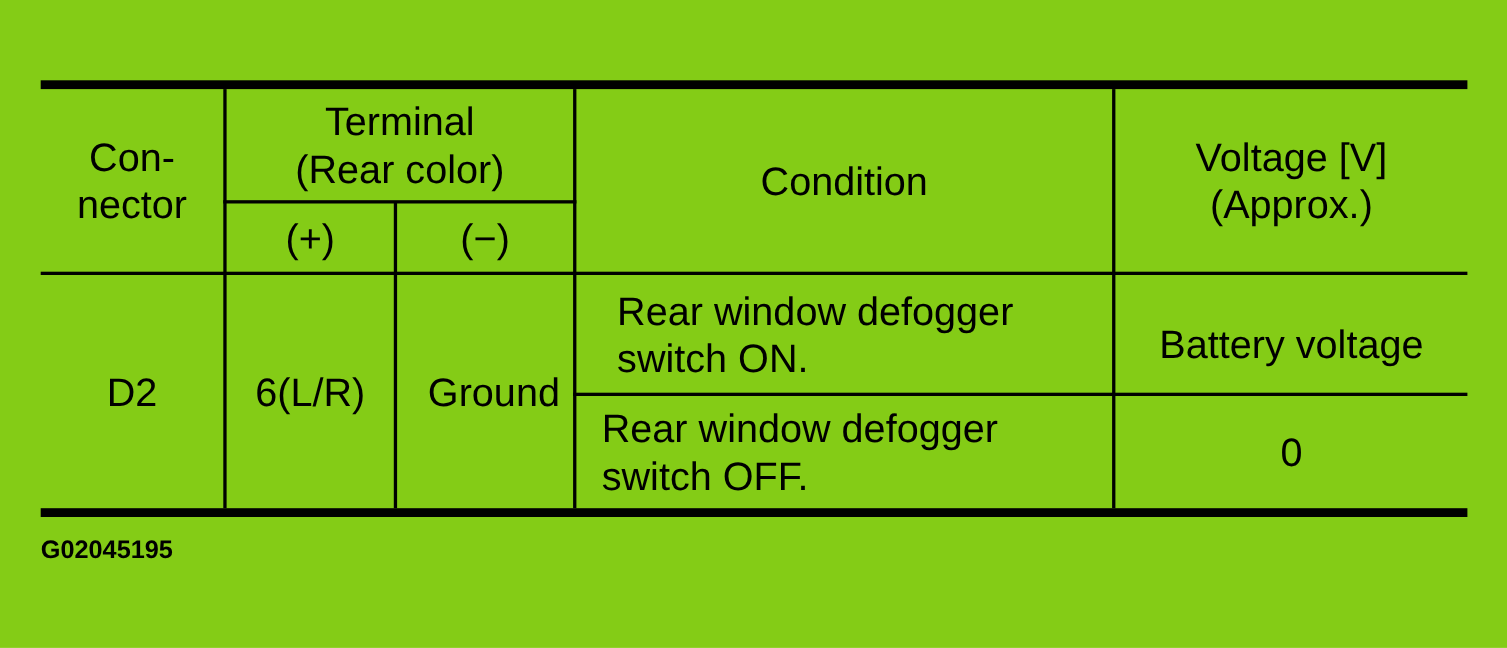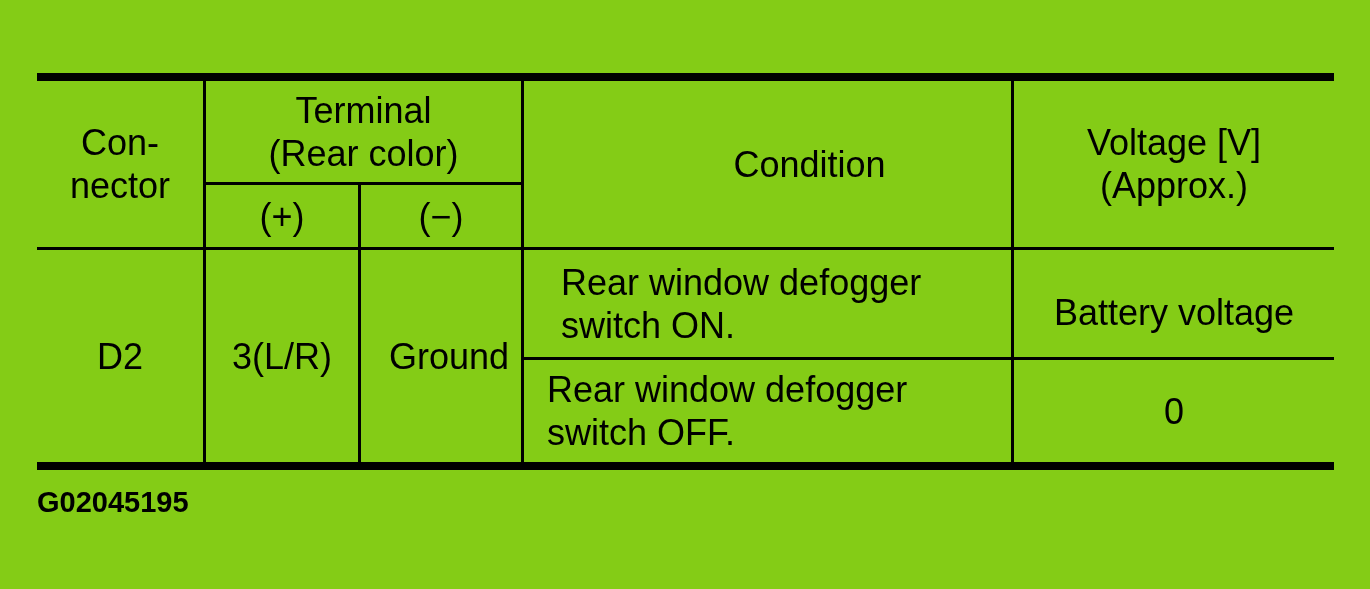--- a/index.html
+++ b/index.html
@@ -45,21 +45,21 @@
     text-align: left;
   }
   .cond-text {
     padding-left: 37px;
     max-width: 430px;
   }
   .caption {
     position: absolute;
     left: 37px;
     top: 486px;
-    font-size: 29px;
+    font-size: 23px;
     font-weight: bold;
     color: #000000;
   }
 </style>
 </head>
 <body>
 
 <div class="page">
 
   <div class="tbl">
@@ -87,32 +87,32 @@
       <div>
         <div>Terminal</div>
         <div>(Rear color)</div>
       </div>
     </div>
 
     <div class="cell" style="left:169px; top:112px; width:152px; height:62px;">(+)</div>
 
     <div class="cell" style="left:324px; top:112px; width:160px; height:62px;">(−)</div>
 
-    <div class="cell" style="left:487px; top:8px; width:487px; height:166px;margin-left:42px;">Condition</div>
+    <div class="cell" style="left:487px; top:8px; width:487px; height:166px;">Condition</div>
 
     <div class="cell" style="left:977px; top:8px; width:320px; height:166px;">
       <div>
         <div>Voltage [V]</div>
         <div>(Approx.)</div>
       </div>
     </div>
 
     <div class="cell" style="left:0; top:177px; width:166px; height:212px;">D2</div>
 
-    <div class="cell" style="left:169px; top:177px; width:152px; height:212px;">3(L/R)</div>
+    <div class="cell" style="left:169px; top:177px; width:152px; height:212px;">6(L/R)</div>
 
     <div class="cell" style="left:324px; top:177px; width:176px; height:212px;">Ground</div>
 
     <div class="cell left-align" style="left:487px; top:177px; width:487px; height:107px;">
       <div class="cond-text">Rear window defogger switch ON.</div>
     </div>
 
     <div class="cell" style="left:977px; top:177px; width:320px; height:125px;text-align:right;">Battery voltage</div>
 
     <div class="cell left-align" style="left:473px; top:287px; width:487px; height:102px;">

